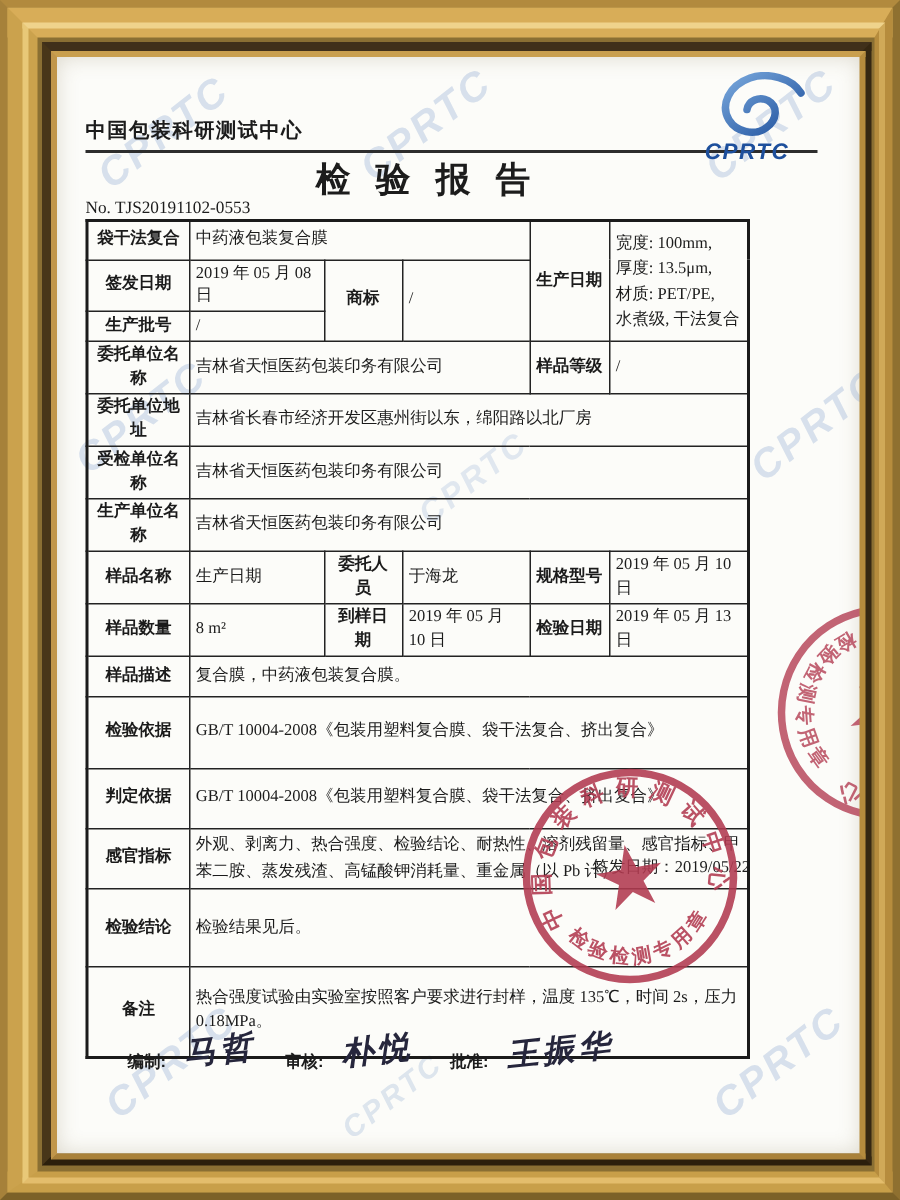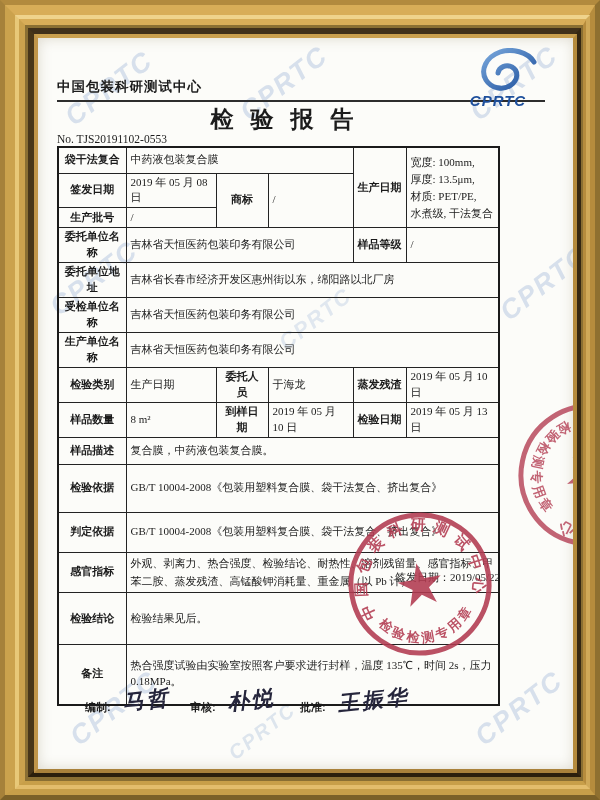--- a/index.html
+++ b/index.html
@@ -160,25 +160,25 @@
         </tr>
         <tr style="height:28px">
           <td class="lbl">受检单位名称</td>
           <td class="val" colspan="5">吉林省天恒医药包装印务有限公司</td>
         </tr>
         <tr style="height:27px">
           <td class="lbl">生产单位名称</td>
           <td class="val" colspan="5">吉林省天恒医药包装印务有限公司</td>
         </tr>
         <tr style="height:30px">
-          <td class="lbl">检验类别</td>
+          <td class="lbl">样品名称</td>
           <td class="val">生产日期</td>
           <td class="lbl">委托人员</td>
           <td class="val">于海龙</td>
-          <td class="lbl">蒸发残渣</td>
+          <td class="lbl">规格型号</td>
           <td class="val">2019 年 05 月 10 日</td>
         </tr>
         <tr style="height:23px">
           <td class="lbl">样品数量</td>
           <td class="val">8 m²</td>
           <td class="lbl">到样日期</td>
           <td class="val">2019 年 05 月 10 日</td>
           <td class="lbl">检验日期</td>
           <td class="val">2019 年 05 月 13 日</td>
         </tr>

